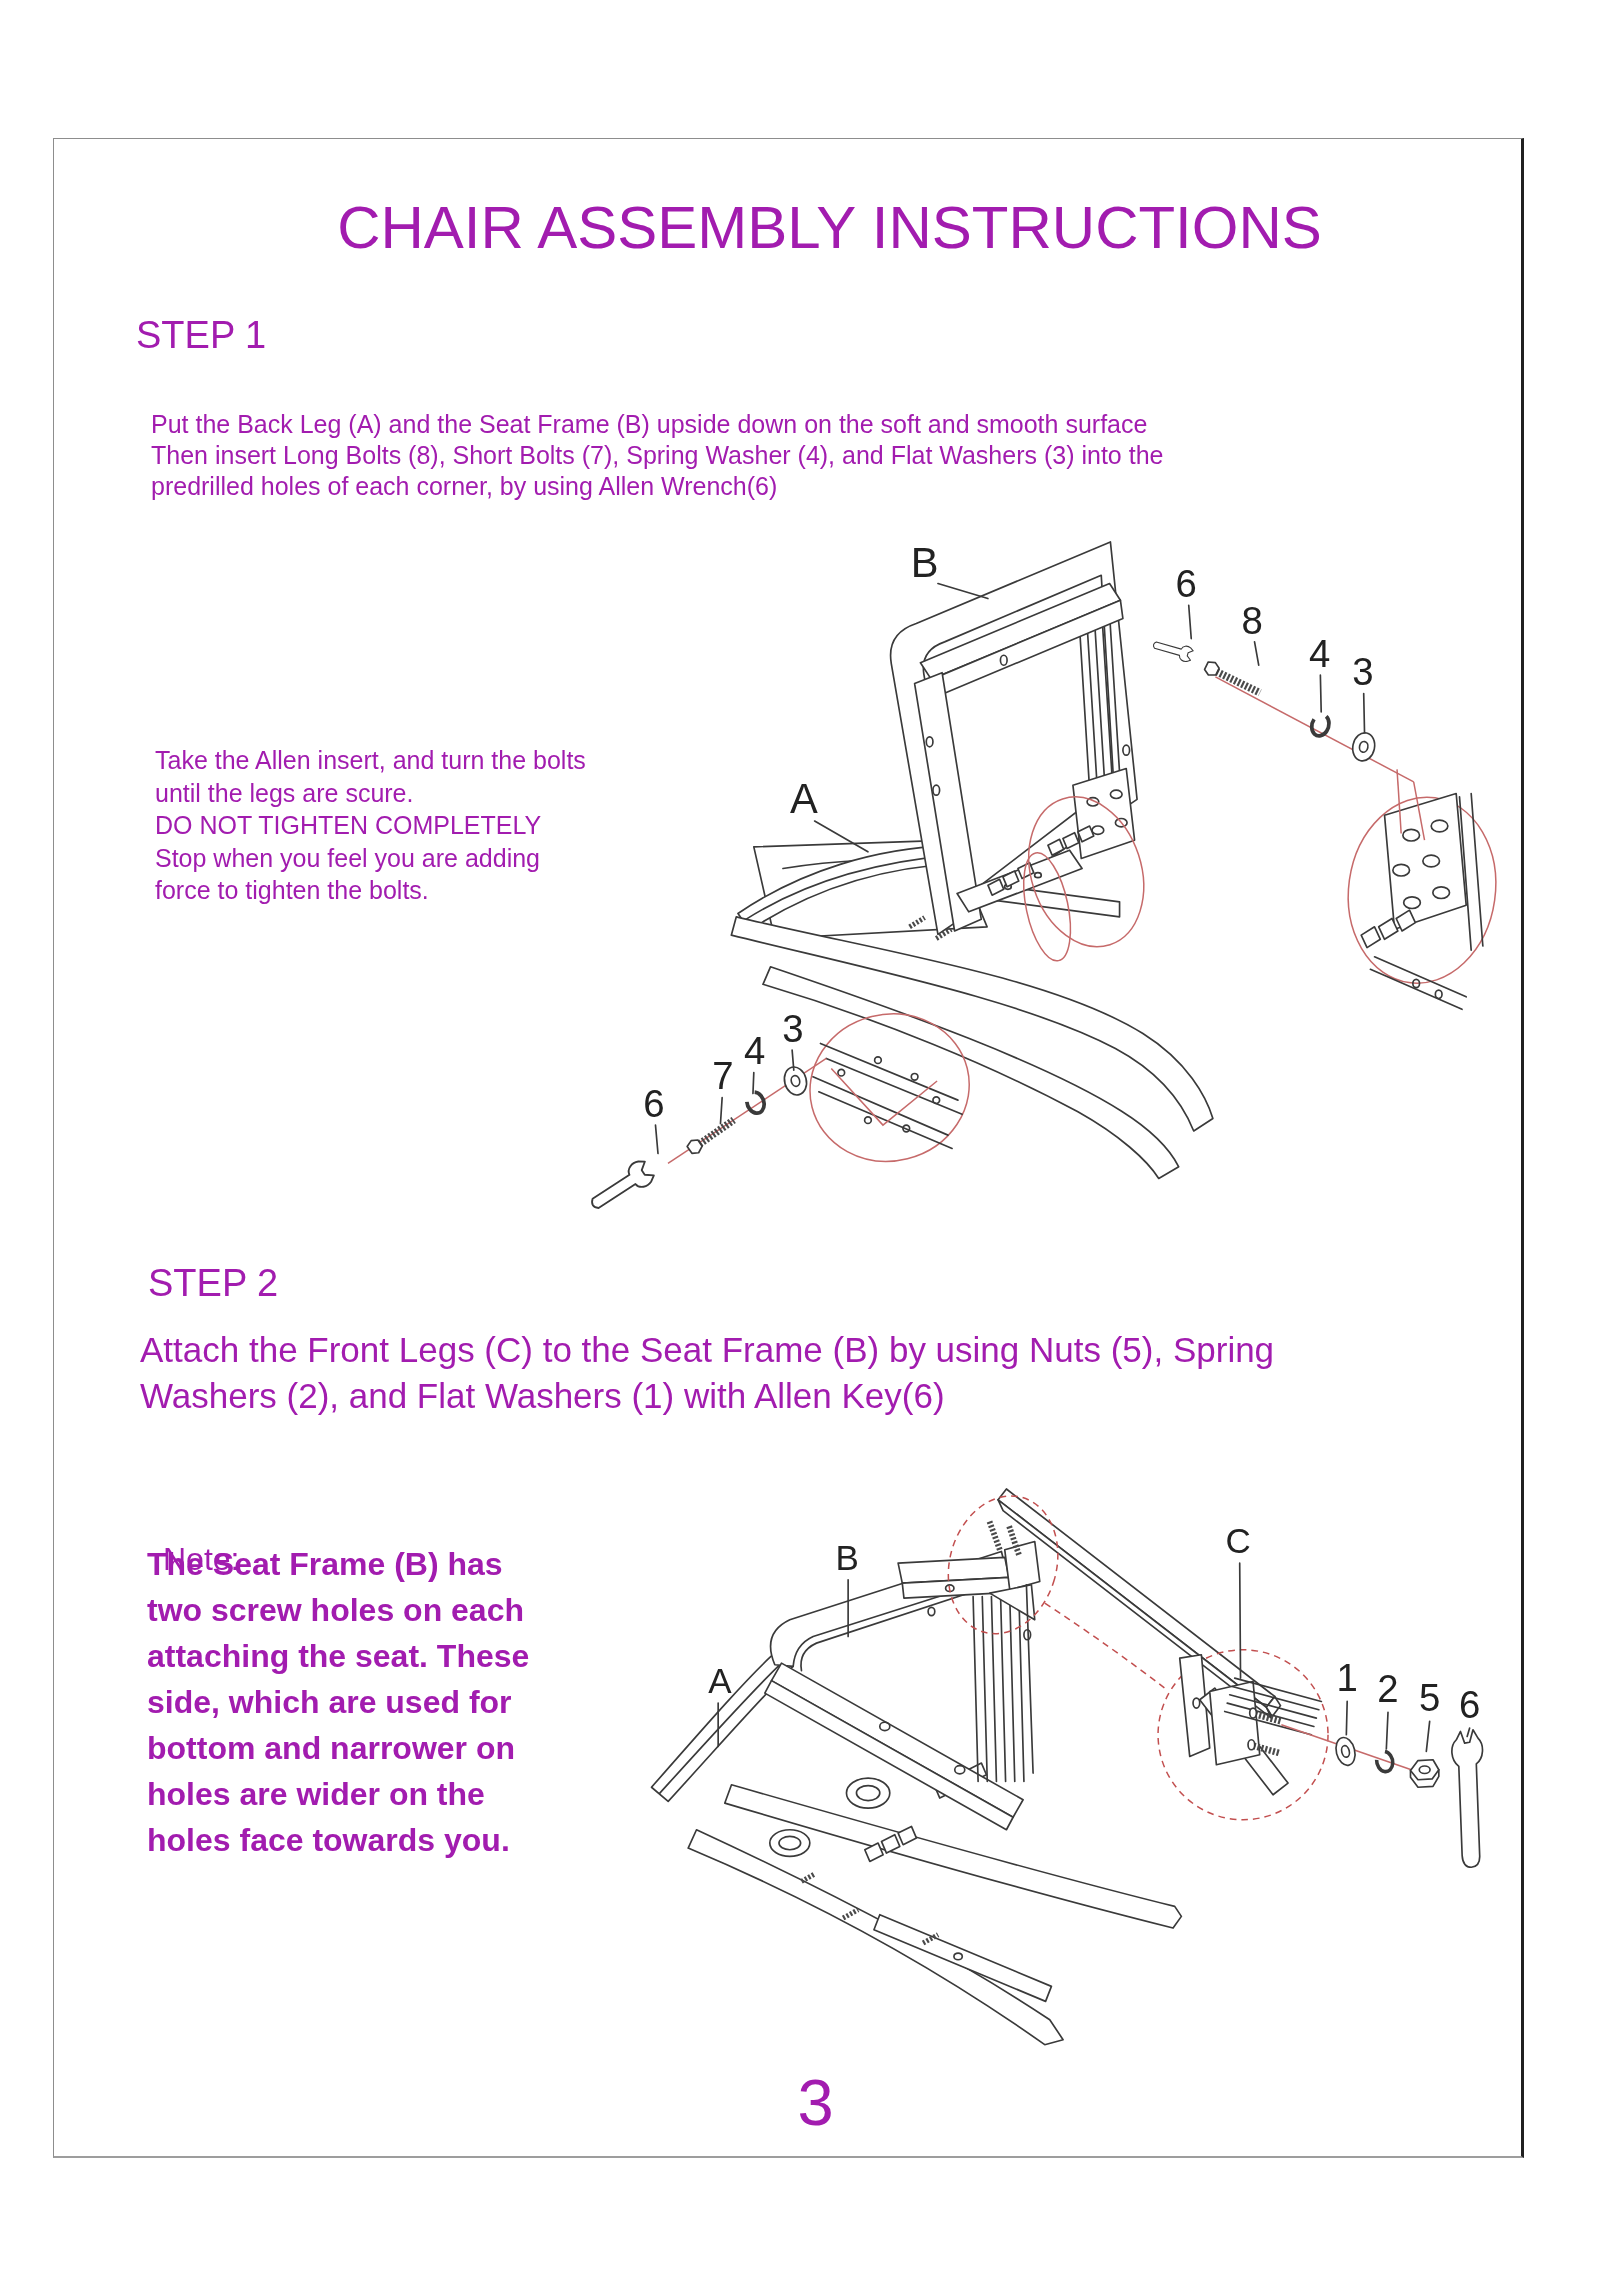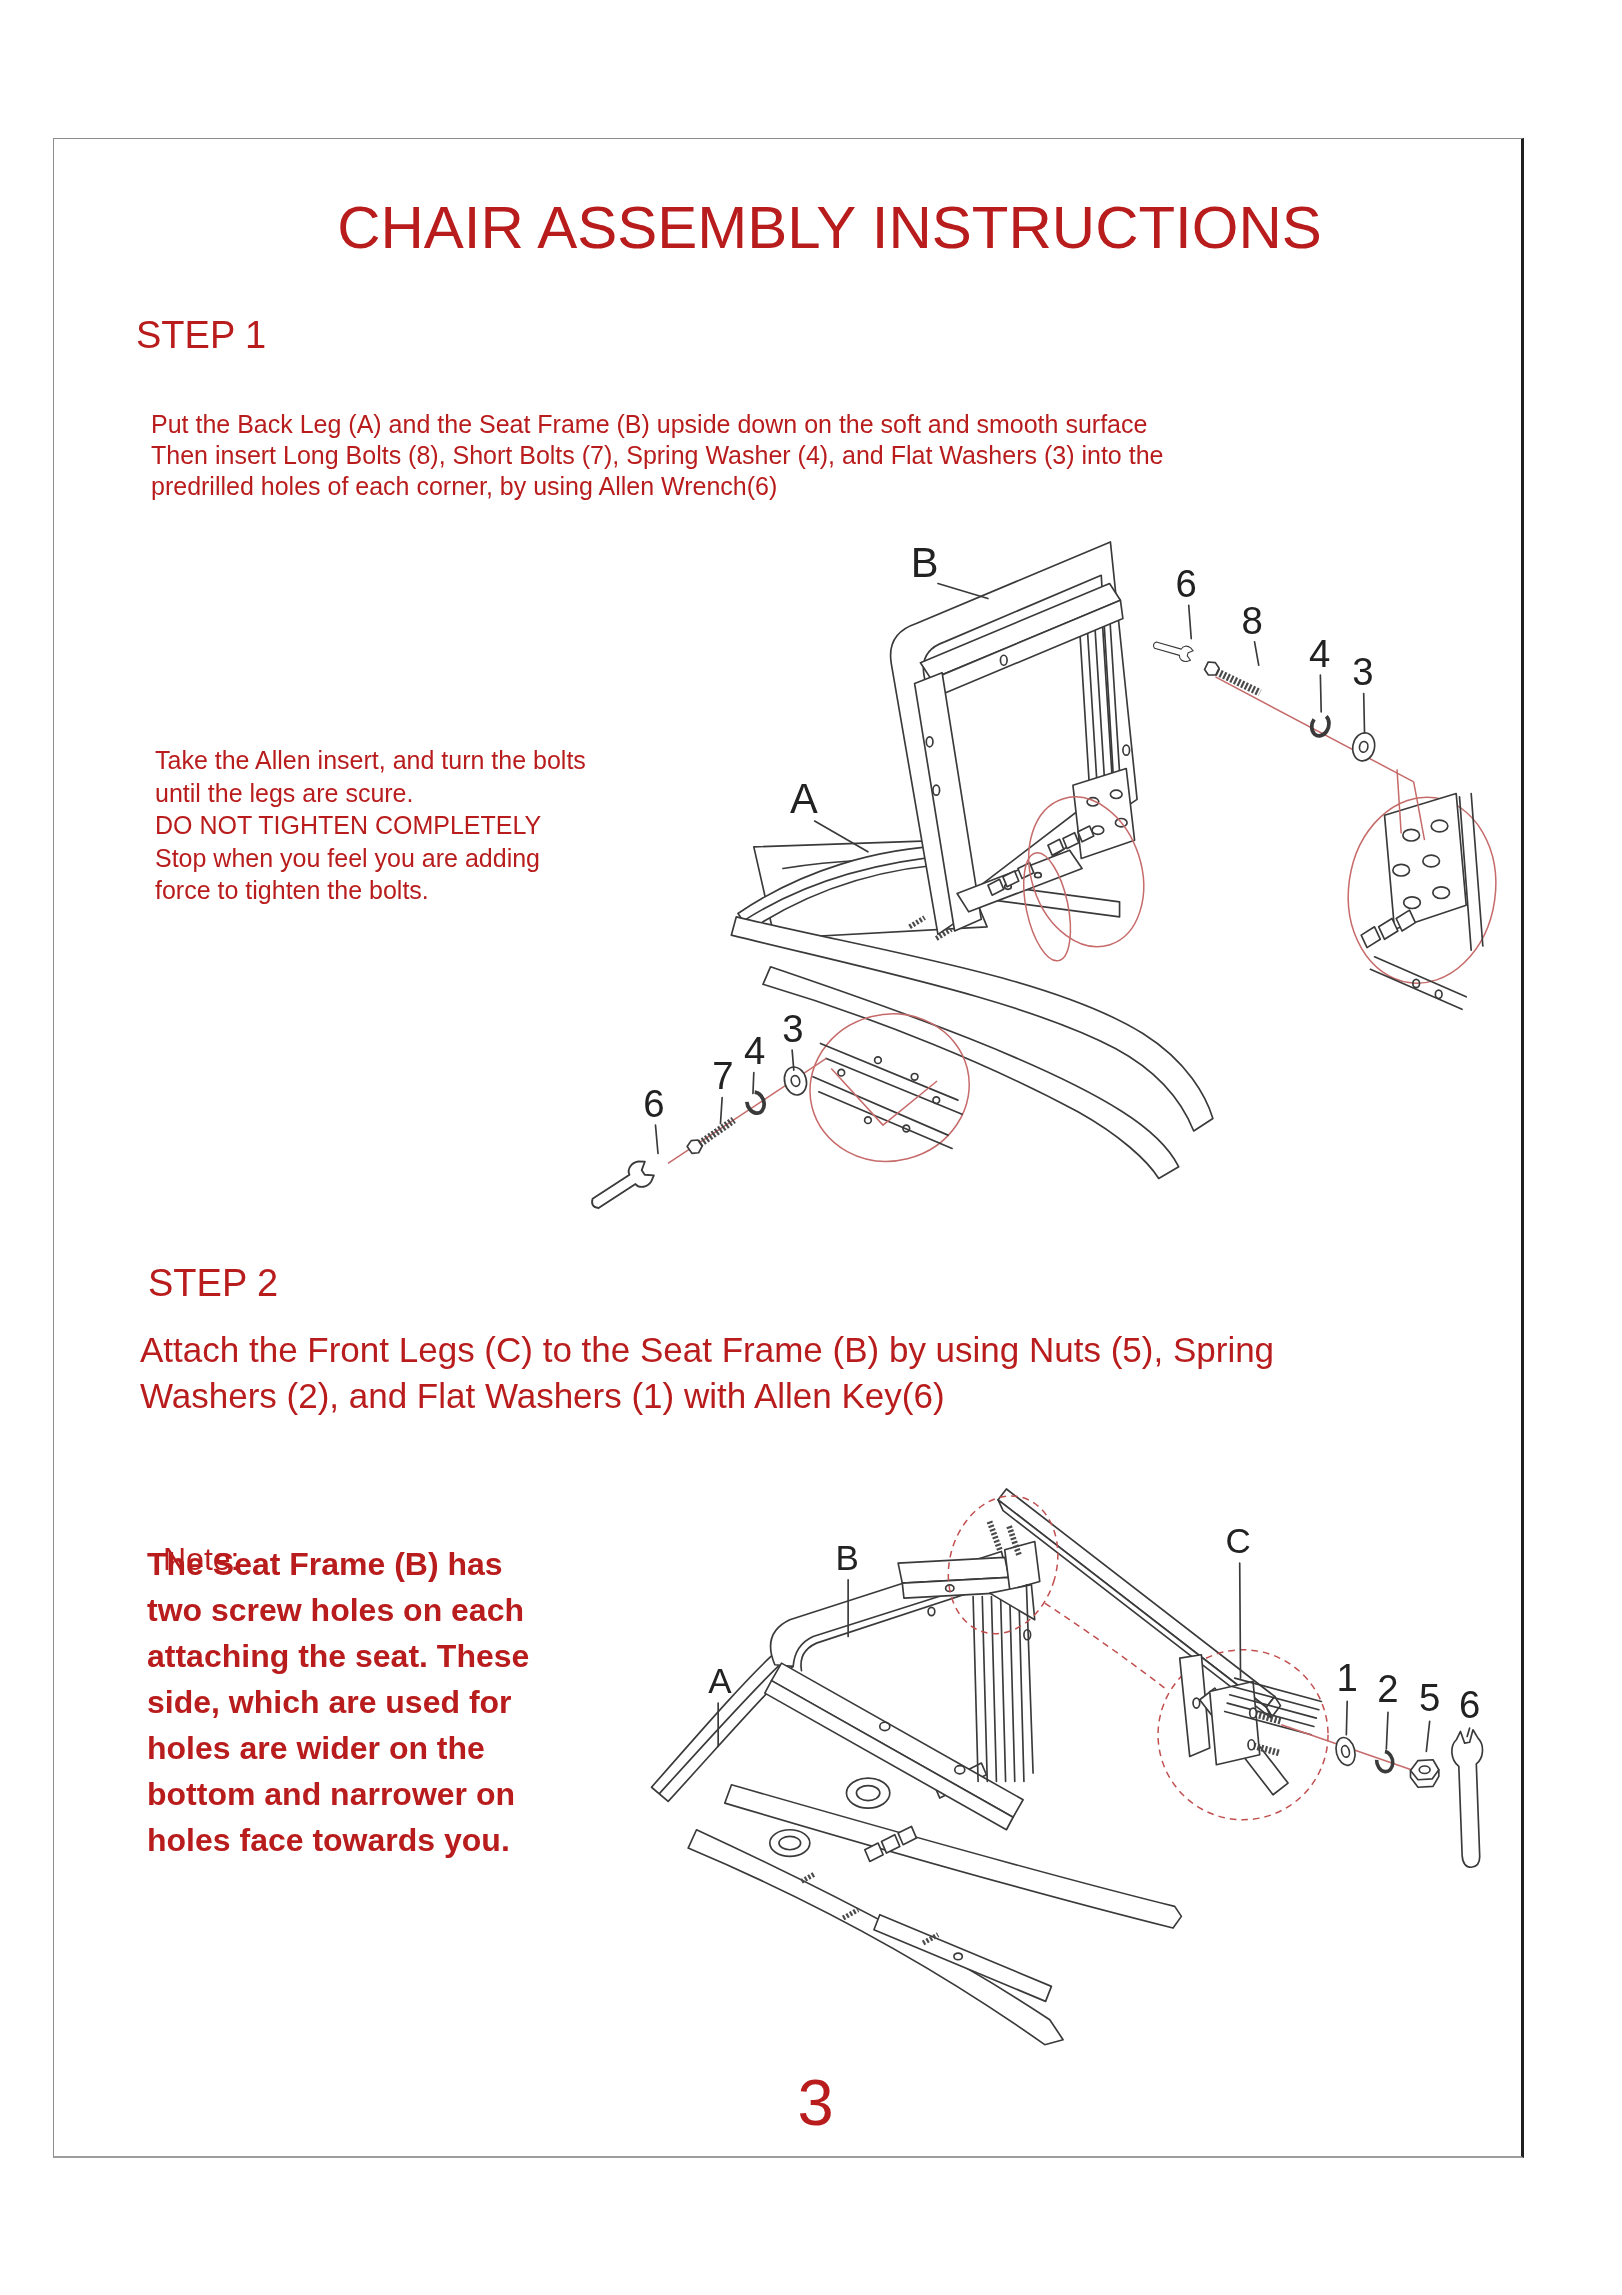--- a/index.html
+++ b/index.html
@@ -1,17 +1,17 @@
 <!DOCTYPE html>
 <html style="font-size:13.3px"><head>
 <meta charset="utf-8">
 <style>
   html,body{margin:0;padding:0;background:#fff;}
   #page{position:relative;width:1622px;height:2295px;background:#fff;overflow:hidden;
-        font-family:"Liberation Sans",sans-serif;color:#b91c1c;}
+        font-family:"Liberation Sans",sans-serif;color:#a21caf;}
   .abs{position:absolute;}
   #page-frame{left:53px;top:138px;width:1471px;height:2020px;box-sizing:border-box;
       border-top:1.7px solid #8d8d8d;border-left:1.7px solid #8d8d8d;
       border-bottom:2.5px solid #9d9d9d;border-right:3.3px solid #202020;}
   .title{left:100px;top:193px;width:1459px;text-align:center;font-size:60px;
       letter-spacing:0px;white-space:nowrap;}
   .step-h{font-size:38px;}
   .body-txt{font-size:25px;line-height:31px;white-space:nowrap;margin-top:32px;}
   .note1-txt{font-size:25px;line-height:32.5px;white-space:nowrap;}
   .p2-txt{font-size:35px;line-height:46px;white-space:nowrap;}
@@ -189,22 +189,22 @@
   <div class="abs p2-txt" style="left:140px;top:1327px;">
     <div>Attach the Front Legs (C) to the Seat Frame (B) by using Nuts (5), Spring</div>
     <div>Washers (2), and Flat Washers (1) with Allen Key(6)</div>
   </div>
   <div class="abs note2-txt" style="left:163px;top:1496px;margin-top:40px;">Note:</div>
   <div class="abs note2-txt" style="left:147px;top:1541px;font-weight:bold;">
     <div>The Seat Frame (B) has</div>
     <div>two screw holes on each</div>
     <div>attaching the seat. These</div>
     <div>side, which are used for</div>
+    <div>bottom and narrower on</div>
     <div>holes are wider on the</div>
-    <div>bottom and narrower on</div>
     <div>holes face towards you.</div>
   </div>
 
   <svg style="left:558px;top:1454px;" width="971" height="704" viewBox="670 1745 1165 845">
 
     <g>
       <path class="pt" d="M 782 2145 C 846 2072 902 2008 932 1982 L 952 2000 C 920 2030 866 2092 802 2162 Z"></path>
       <path class="ln" d="M 792 2152 C 850 2088 904 2028 938 1996"></path>
       <path class="pt" d="M 878 2142 C 1080 2200 1280 2256 1410 2288 L 1418 2300 L 1408 2314 C 1272 2280 1072 2224 870 2164 Z"></path>
       <path class="pt" d="M 836 2196 C 1000 2272 1152 2352 1260 2424 L 1276 2448 L 1254 2454 C 1144 2376 1002 2292 826 2218 Z"></path>

